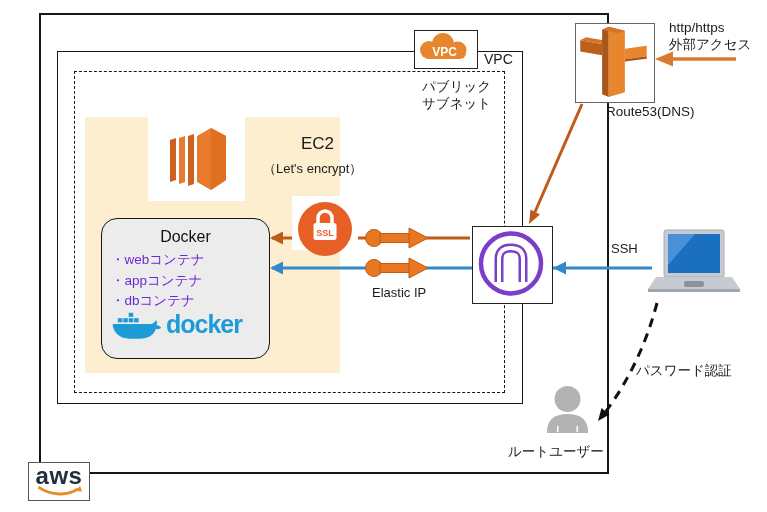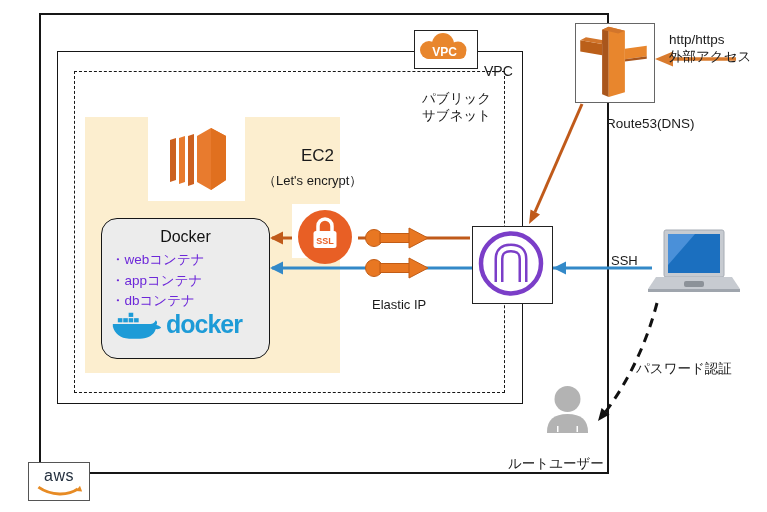--- a/index.html
+++ b/index.html
@@ -12,46 +12,46 @@
   .subnet-box{left:74px;top:71px;width:429px;height:320px;border:1.5px dashed #161616;z-index:2;}
   .ec2-area{left:85px;top:117px;width:255px;height:256px;background:#FCEECF;z-index:2;}
   
   #lines{left:0;top:0;width:767px;height:512px;z-index:3;pointer-events:none;}
   
   .icon-box{z-index:4;background:#fff;}
   .vpc-icon-box{left:414px;top:30px;width:62px;height:37px;border:1.5px solid #222;}
   .route53-box{left:575px;top:23px;width:78px;height:78px;border:1.5px solid #666;}
   .igw-box{left:472px;top:226px;width:79px;height:76px;border:1.5px solid #222;}
   .ec2-icon-box{left:148px;top:117px;width:97px;height:84px;}
-  .ssl-icon-box{left:292px;top:204px;width:66px;height:54px;}
+  .ssl-icon-box{left:292px;top:196px;width:66px;height:54px;}
   .laptop-box{left:648px;top:228px;width:92px;height:66px;z-index:4;}
   .person-box{left:544px;top:385px;width:47px;height:58px;z-index:4;}
   .aws-box{left:28px;top:462px;width:60px;height:37px;border:1.5px solid #555;z-index:4;background:#fff;
            display:flex;flex-direction:column;align-items:center;justify-content:center;}
-  .aws-text{font-size:16px;font-weight:normal;color:#232F3E;line-height:18px;letter-spacing:0.5px;}
+  .aws-text{font-size:24px;font-weight:bold;color:#232F3E;line-height:18px;letter-spacing:0.5px;}
   
   .docker-box{left:101px;top:218px;width:167px;height:139px;background:#ECECEC;border:1.5px solid #161616;
               border-radius:16px;z-index:4;}
   .docker-title{position:absolute;top:9px;width:100%;text-align:center;font-size:16px;color:#111;}
   .docker-items{position:absolute;top:31px;left:9px;font-size:13.5px;line-height:20.5px;color:#6d28d9;}
   .docker-logo{position:absolute;left:10px;top:86px;display:flex;align-items:center;}
   .docker-word{font-size:25px;font-weight:bold;color:#1D9BD7;letter-spacing:-1px;margin-left:4px;}
   
-  .label{z-index:5;white-space:nowrap;margin-top:12px;}
+  .label{z-index:5;white-space:nowrap;}
   .jp{font-size:13.5px;line-height:16.5px;}
   .ec2-label{left:301px;top:134px;font-size:17px;}
   .vpc-label{left:484px;top:51px;font-size:14px;}
   .subnet-label{left:422px;top:79px;}
   .ssl-label{left:263px;top:159px;font-size:13px;line-height:19px;}
   .elastic-label{left:372px;top:285px;font-size:13px;}
   .igw-label{left:524px;top:310px;}
   .route53-label{left:606px;top:104px;font-size:13.5px;}
   .ext-label{left:669px;top:20px;}
   .ssh-label{left:611px;top:241px;font-size:13px;}
-  .pw-label{left:636px;top:349px;}
+  .pw-label{left:636px;top:363px;}
   .root-label{left:508px;top:444px;}
 </style>
 </head>
 <body>
 
 <div id="canvas">
 
   <div class="abs outer-box"></div>
   <div class="abs vpc-box"></div>
   <div class="abs subnet-box"></div>

